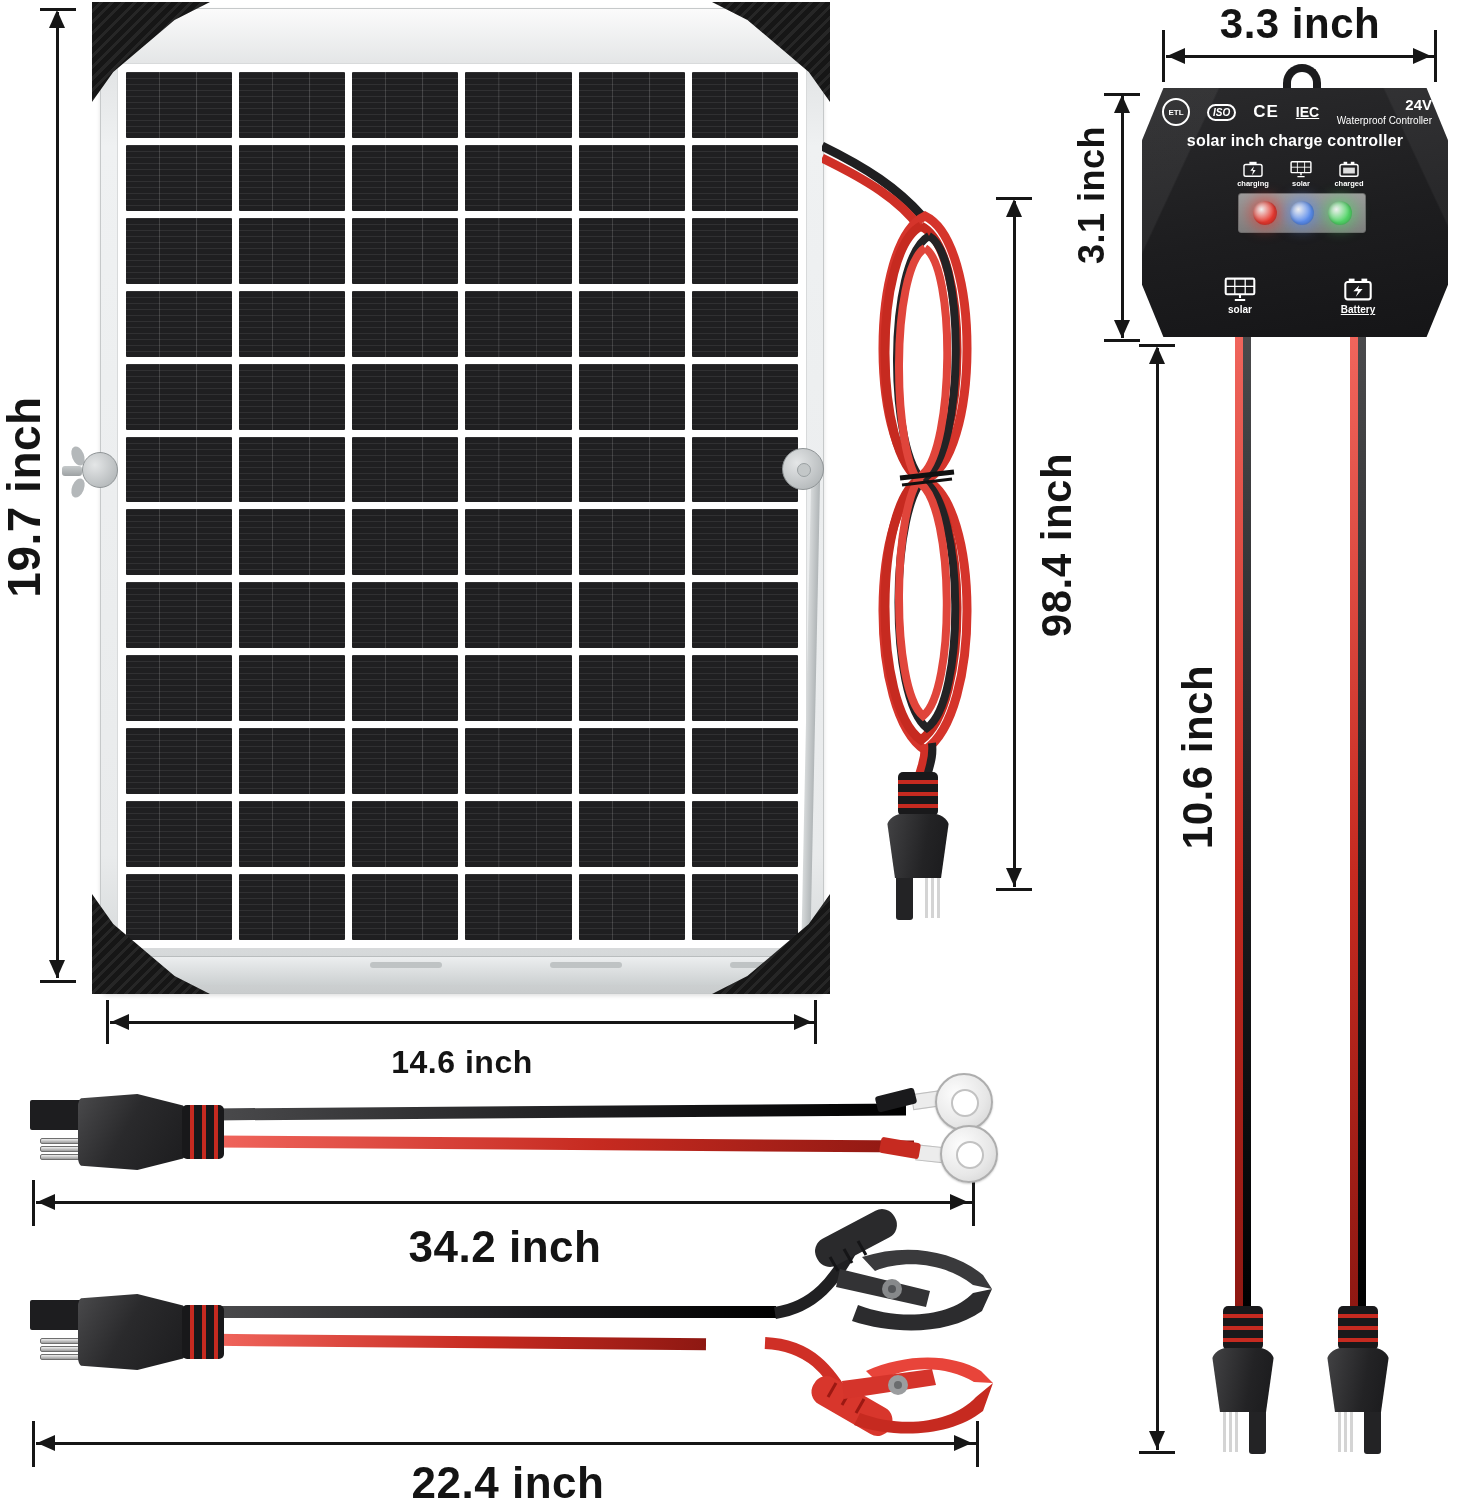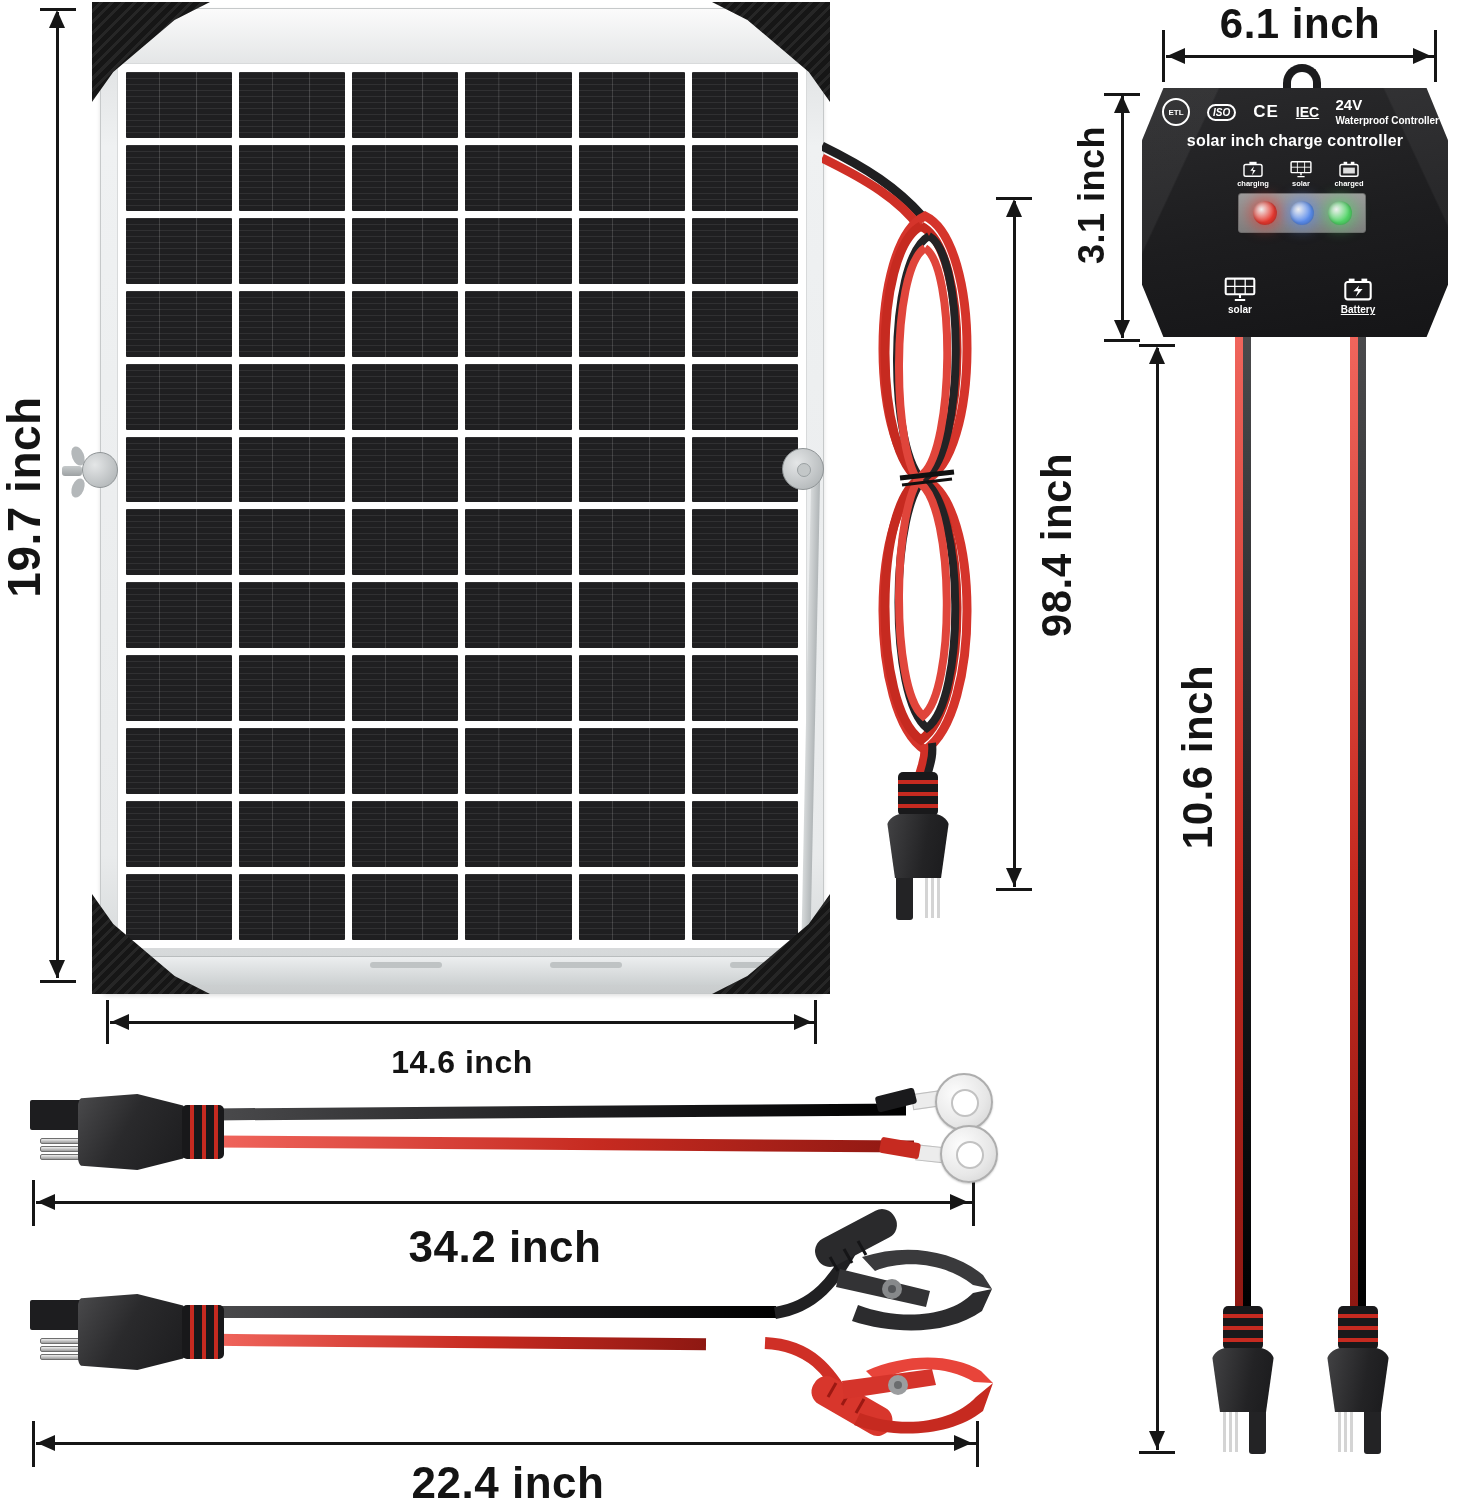--- a/index.html
+++ b/index.html
@@ -49,23 +49,23 @@
     clip-path:polygon(7% 0,93% 0,100% 21%,100% 79%,93% 100%,7% 100%,0 79%,0 21%);
     background:linear-gradient(115deg,rgba(255,255,255,.06) 0 18%,rgba(255,255,255,0) 18.5%),
                linear-gradient(245deg,rgba(255,255,255,.05) 0 15%,rgba(255,255,255,0) 15.5%),
                linear-gradient(170deg,#2a2a2c 0%,#1d1d1f 55%,#151517 100%);}
   .cert-row{position:absolute;left:20px;top:10px;display:flex;gap:17px;align-items:center;}
   .etl{width:24px;height:24px;border:2px solid #fff;border-radius:50%;display:flex;align-items:center;
     justify-content:center;font-size:8px;font-weight:700;}
   .iso{border:2px solid #fff;border-radius:10px;padding:1px 4px;font-size:10px;font-weight:800;font-style:italic;}
   .ce{font-size:17px;font-weight:800;letter-spacing:1px;}
   .iec{font-size:14px;font-weight:800;text-decoration:underline;}
-  .rating{position:absolute;right:9px;top:8px;text-align:left;line-height:1.25;}
+  .rating{position:absolute;right:16px;top:8px;text-align:right;line-height:1.25;}
   .voltage{font-size:15px;font-weight:800;}
-  .subtitle{font-size:10px;font-weight:700;}
+  .subtitle{font-size:10px;font-weight:400;}
   .ctitle{position:absolute;left:0;top:44px;width:100%;text-align:center;font-size:16px;font-weight:700;
     letter-spacing:.2px;}
   .led-icons{position:absolute;left:90px;top:72px;width:138px;display:flex;justify-content:space-between;}
   .led-icon-item{display:flex;flex-direction:column;align-items:center;width:42px;}
   .led-icon-item .lbl{font-size:7.5px;font-weight:700;margin-top:1px;}
   .led-strip{position:absolute;left:96px;top:105px;width:126px;height:38px;border-radius:3px;
     background:linear-gradient(#9c9c9c,#7e7e7e);display:flex;justify-content:space-evenly;align-items:center;
     border:1px solid #6d6d6d;}
   .led{width:24px;height:24px;border-radius:50%;}
   .port{position:absolute;top:188px;width:64px;display:flex;flex-direction:column;align-items:center;}
@@ -320,21 +320,21 @@
       <span class="lbl">Battery</span>
     </div>
   </div>
 
   <div>
     <div class="dl" style="left:1162px;top:30px;width:3px;height:52px;"></div>
     <div class="dl" style="left:1434px;top:30px;width:3px;height:52px;"></div>
     <div class="dl" style="left:1166px;top:55px;width:268px;height:3px;"></div>
     <div class="arr left" style="left:1167px;top:48px;"></div>
     <div class="arr right" style="left:1413px;top:48px;"></div>
-    <div class="dim-label" style="left:1300px;top:24px;font-size:42px;">6.1 inch</div>
+    <div class="dim-label" style="left:1300px;top:24px;font-size:42px;">3.3 inch</div>
   </div>
 
   <div>
     <div class="dl" style="left:1104px;top:93px;width:36px;height:3px;"></div>
     <div class="dl" style="left:1121px;top:96px;width:3px;height:242px;"></div>
     <div class="arr up" style="left:1114px;top:95px;"></div>
     <div class="arr down" style="left:1114px;top:320px;"></div>
     <div class="dl" style="left:1104px;top:339px;width:36px;height:3px;"></div>
     <div class="dim-label v" style="left:1092px;top:195px;font-size:36px;">3.1 inch</div>
   </div>

